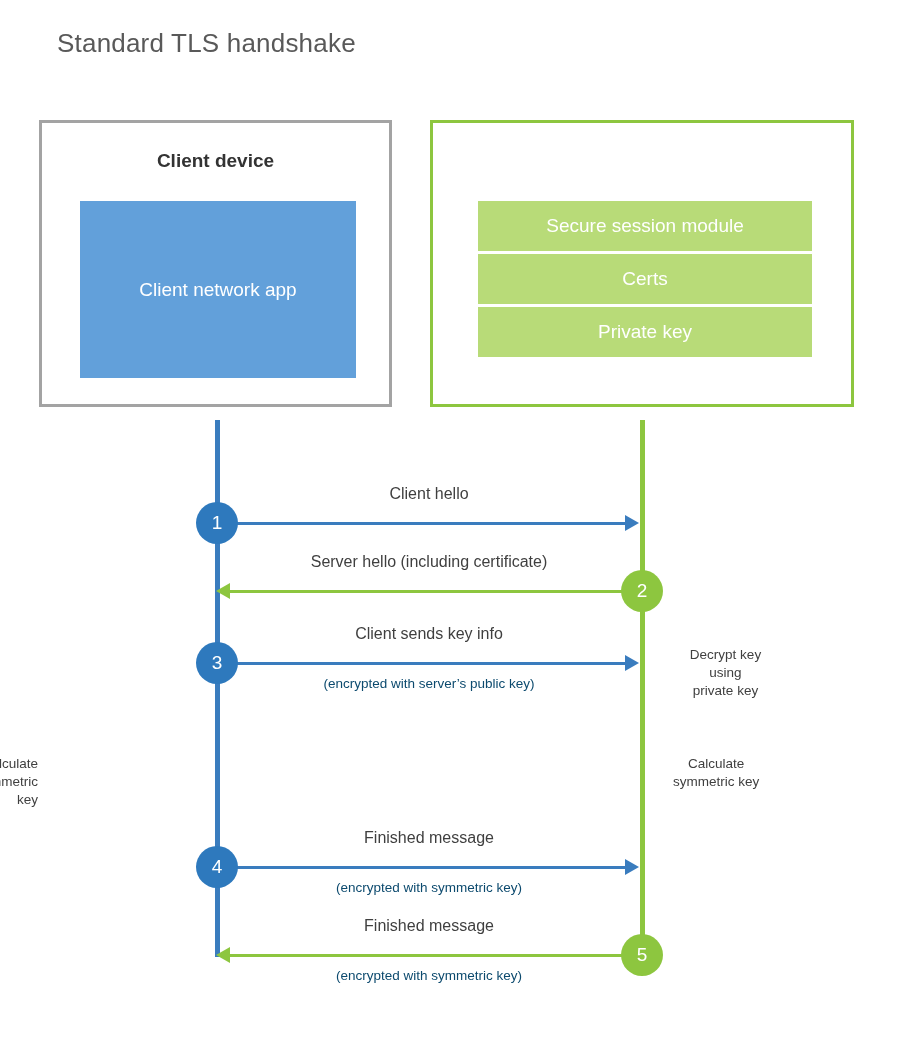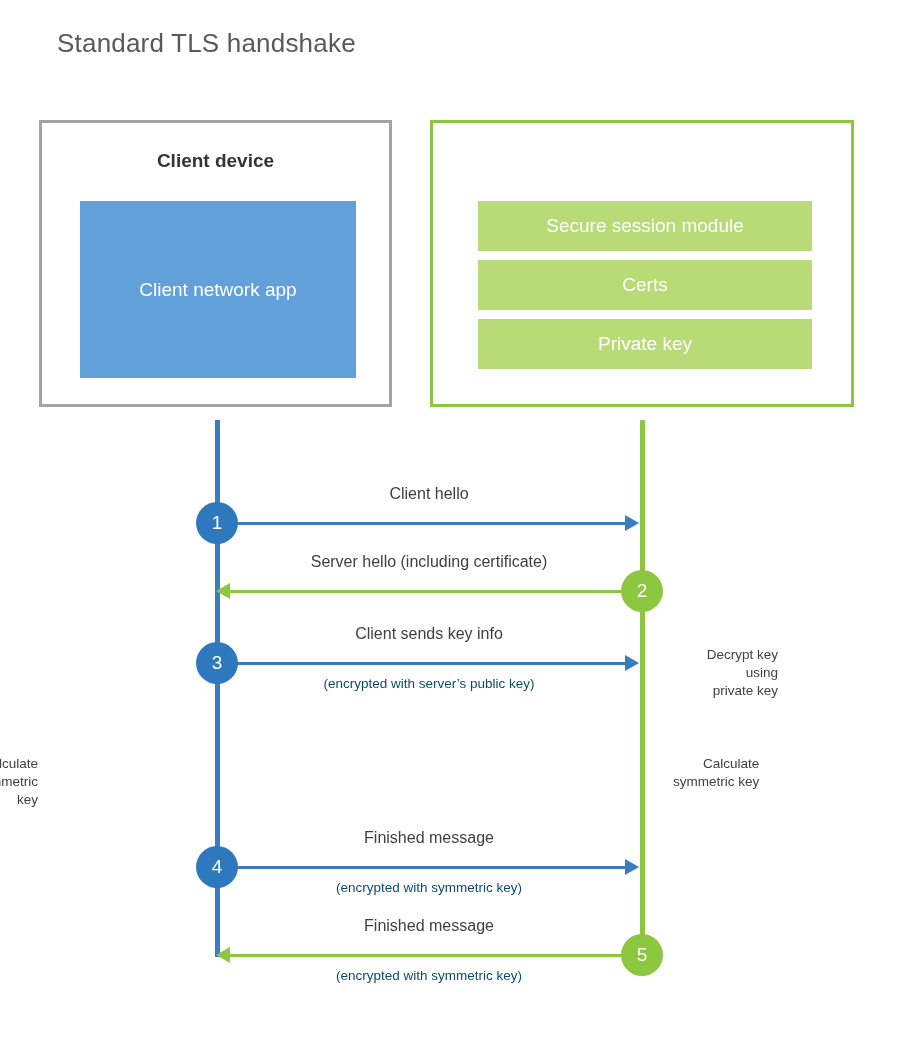--- a/index.html
+++ b/index.html
@@ -90,21 +90,21 @@
   }
   .server-bar {
     height: 50px;
     background: #b8db78;
     color: #ffffff;
     font-size: 19px;
     font-weight: 300;
     display: flex;
     align-items: center;
     justify-content: center;
-    margin-bottom: 9px;
+    margin-bottom: 3px;
   }
   .server-bar:last-child { margin-bottom: 0; }
 
   
   #sequence {
     position: absolute;
     left: 0;
     top: 16px;
     width: 778px;
     height: 1058px;
@@ -215,21 +215,21 @@
     color: #3f3f3f;
     line-height: 1.35;
     white-space: pre-line;
   }
   .annotation.left {
     right: 740px;
     text-align: right;
   }
   .annotation.right {
     left: 673px;
-    text-align: right;
+    text-align: center;
   }
 </style>
 </head>
 <body>
 
 <div class="diagram-title">Standard TLS handshake</div>
 
 <div class="party-box" id="client-box">
   <div class="party-title">Client device</div>
   <div class="client-app">Client network app</div>

